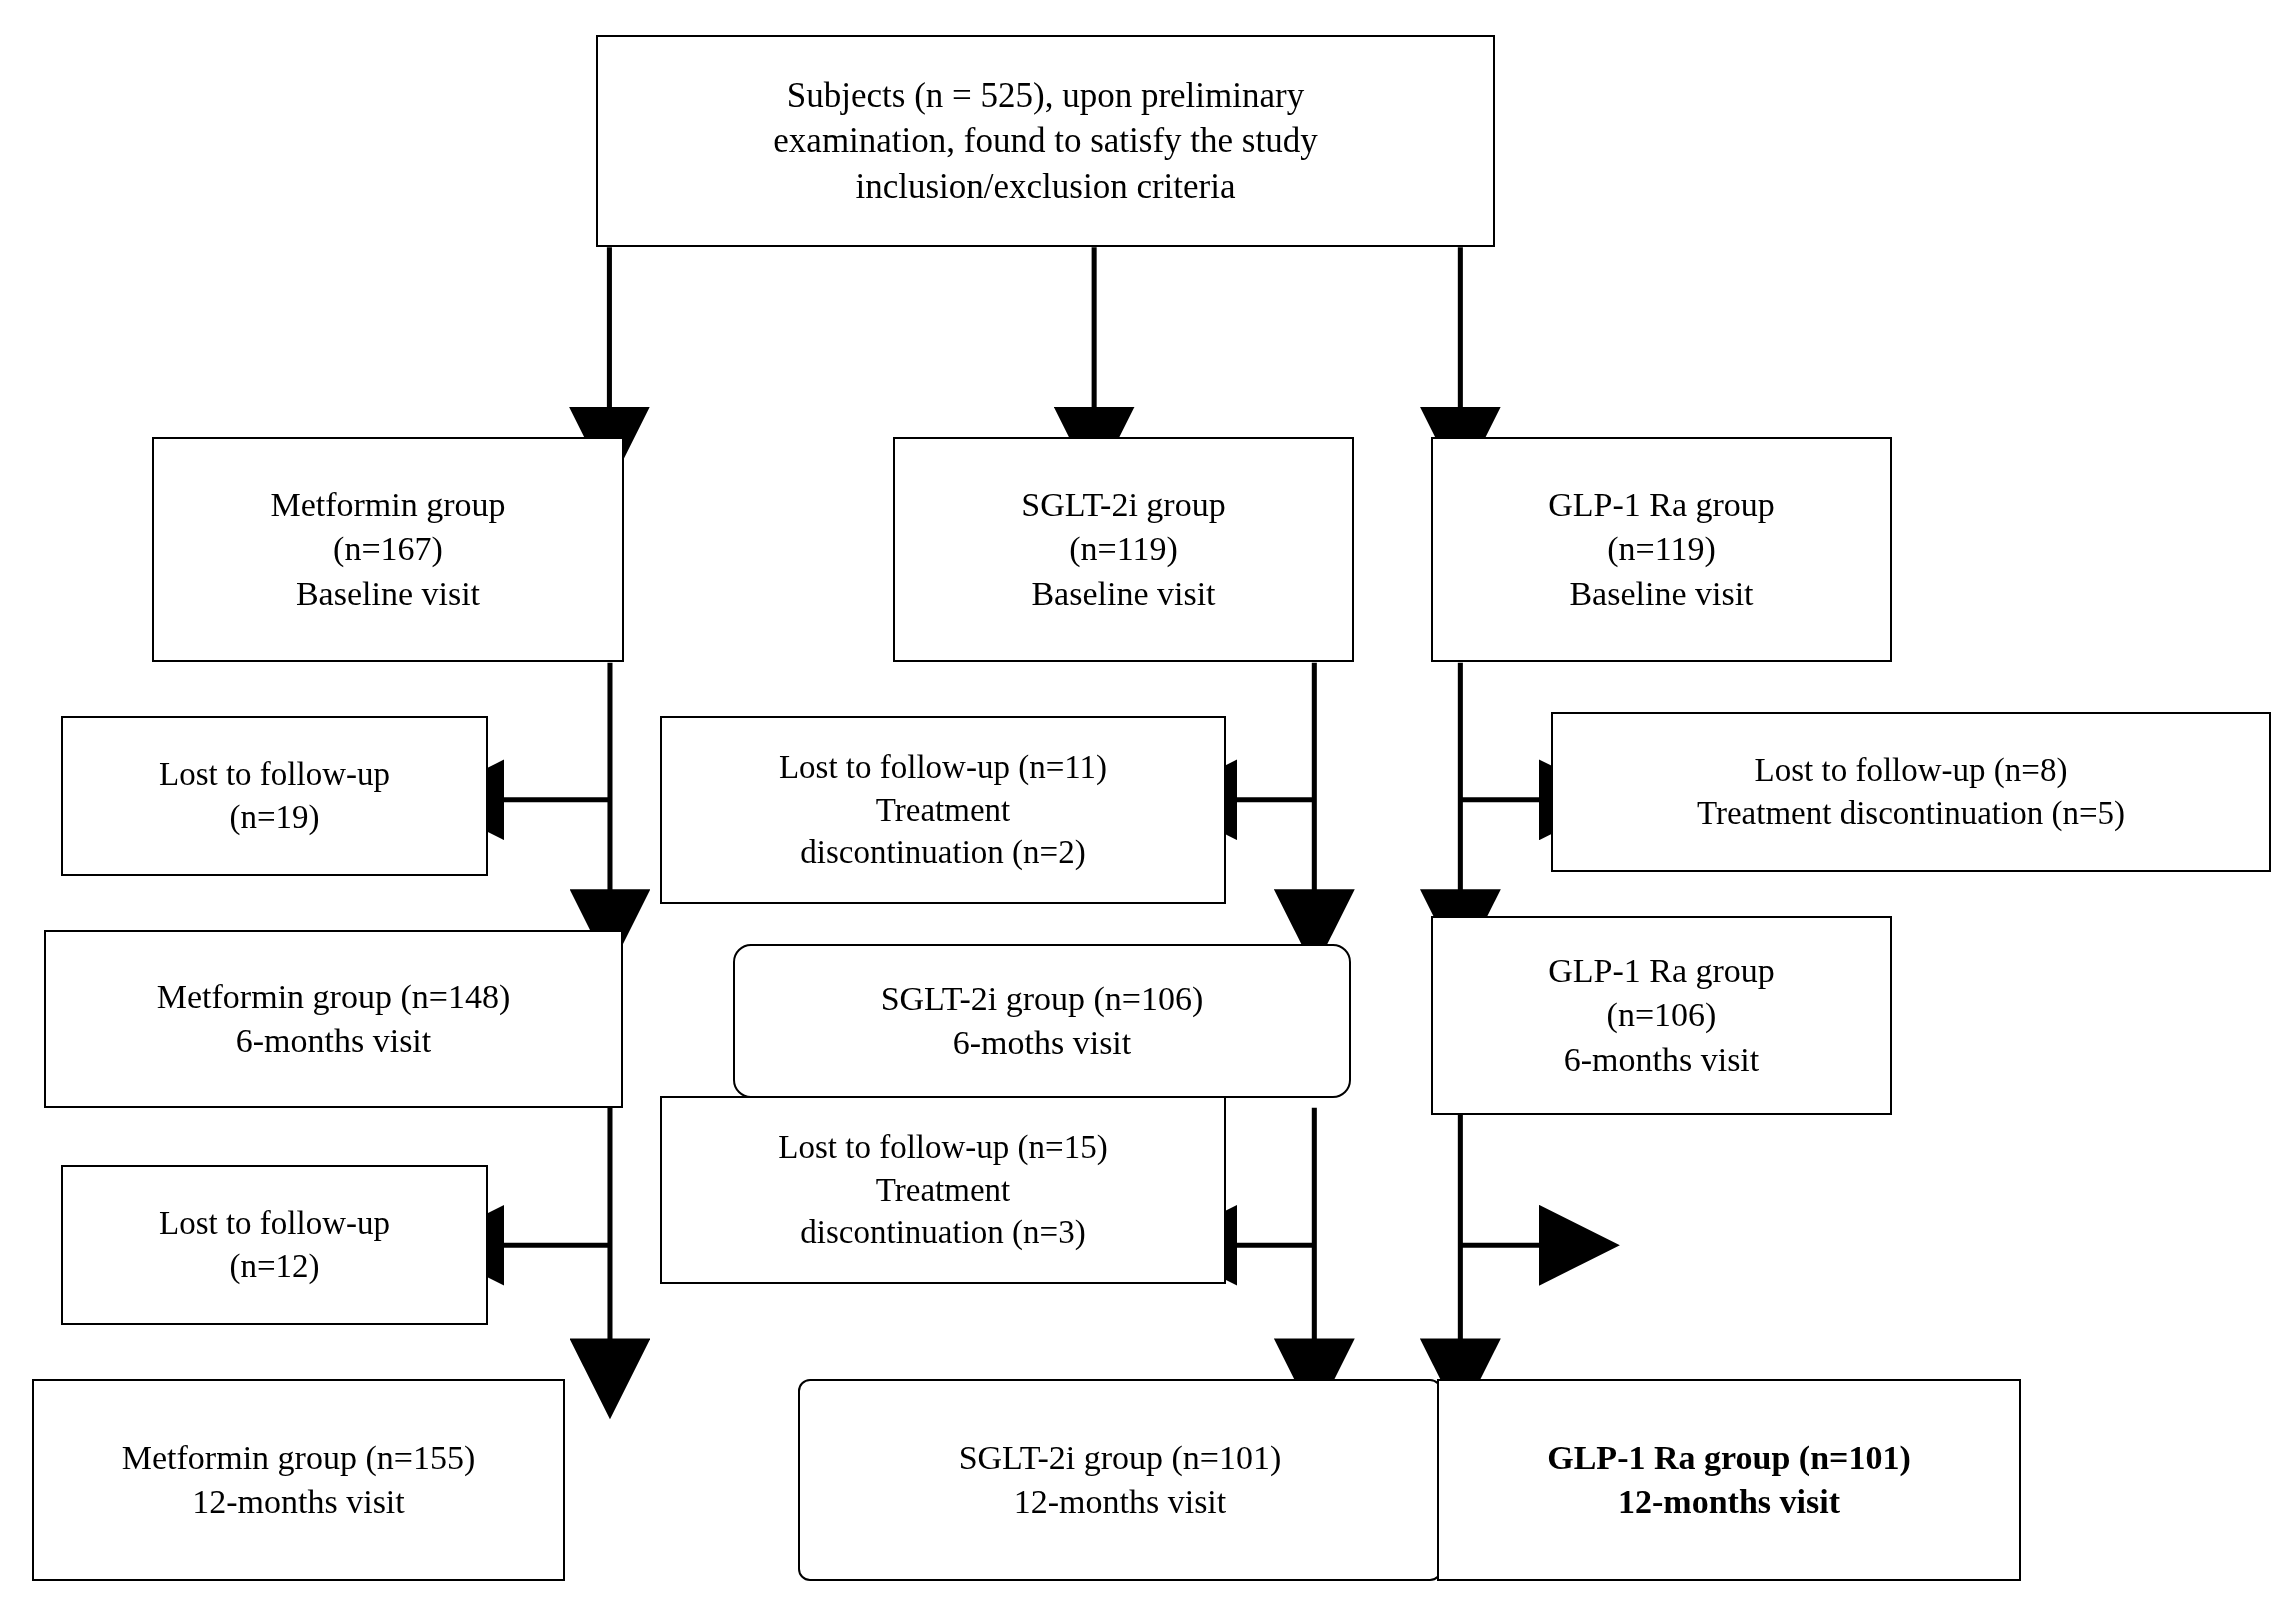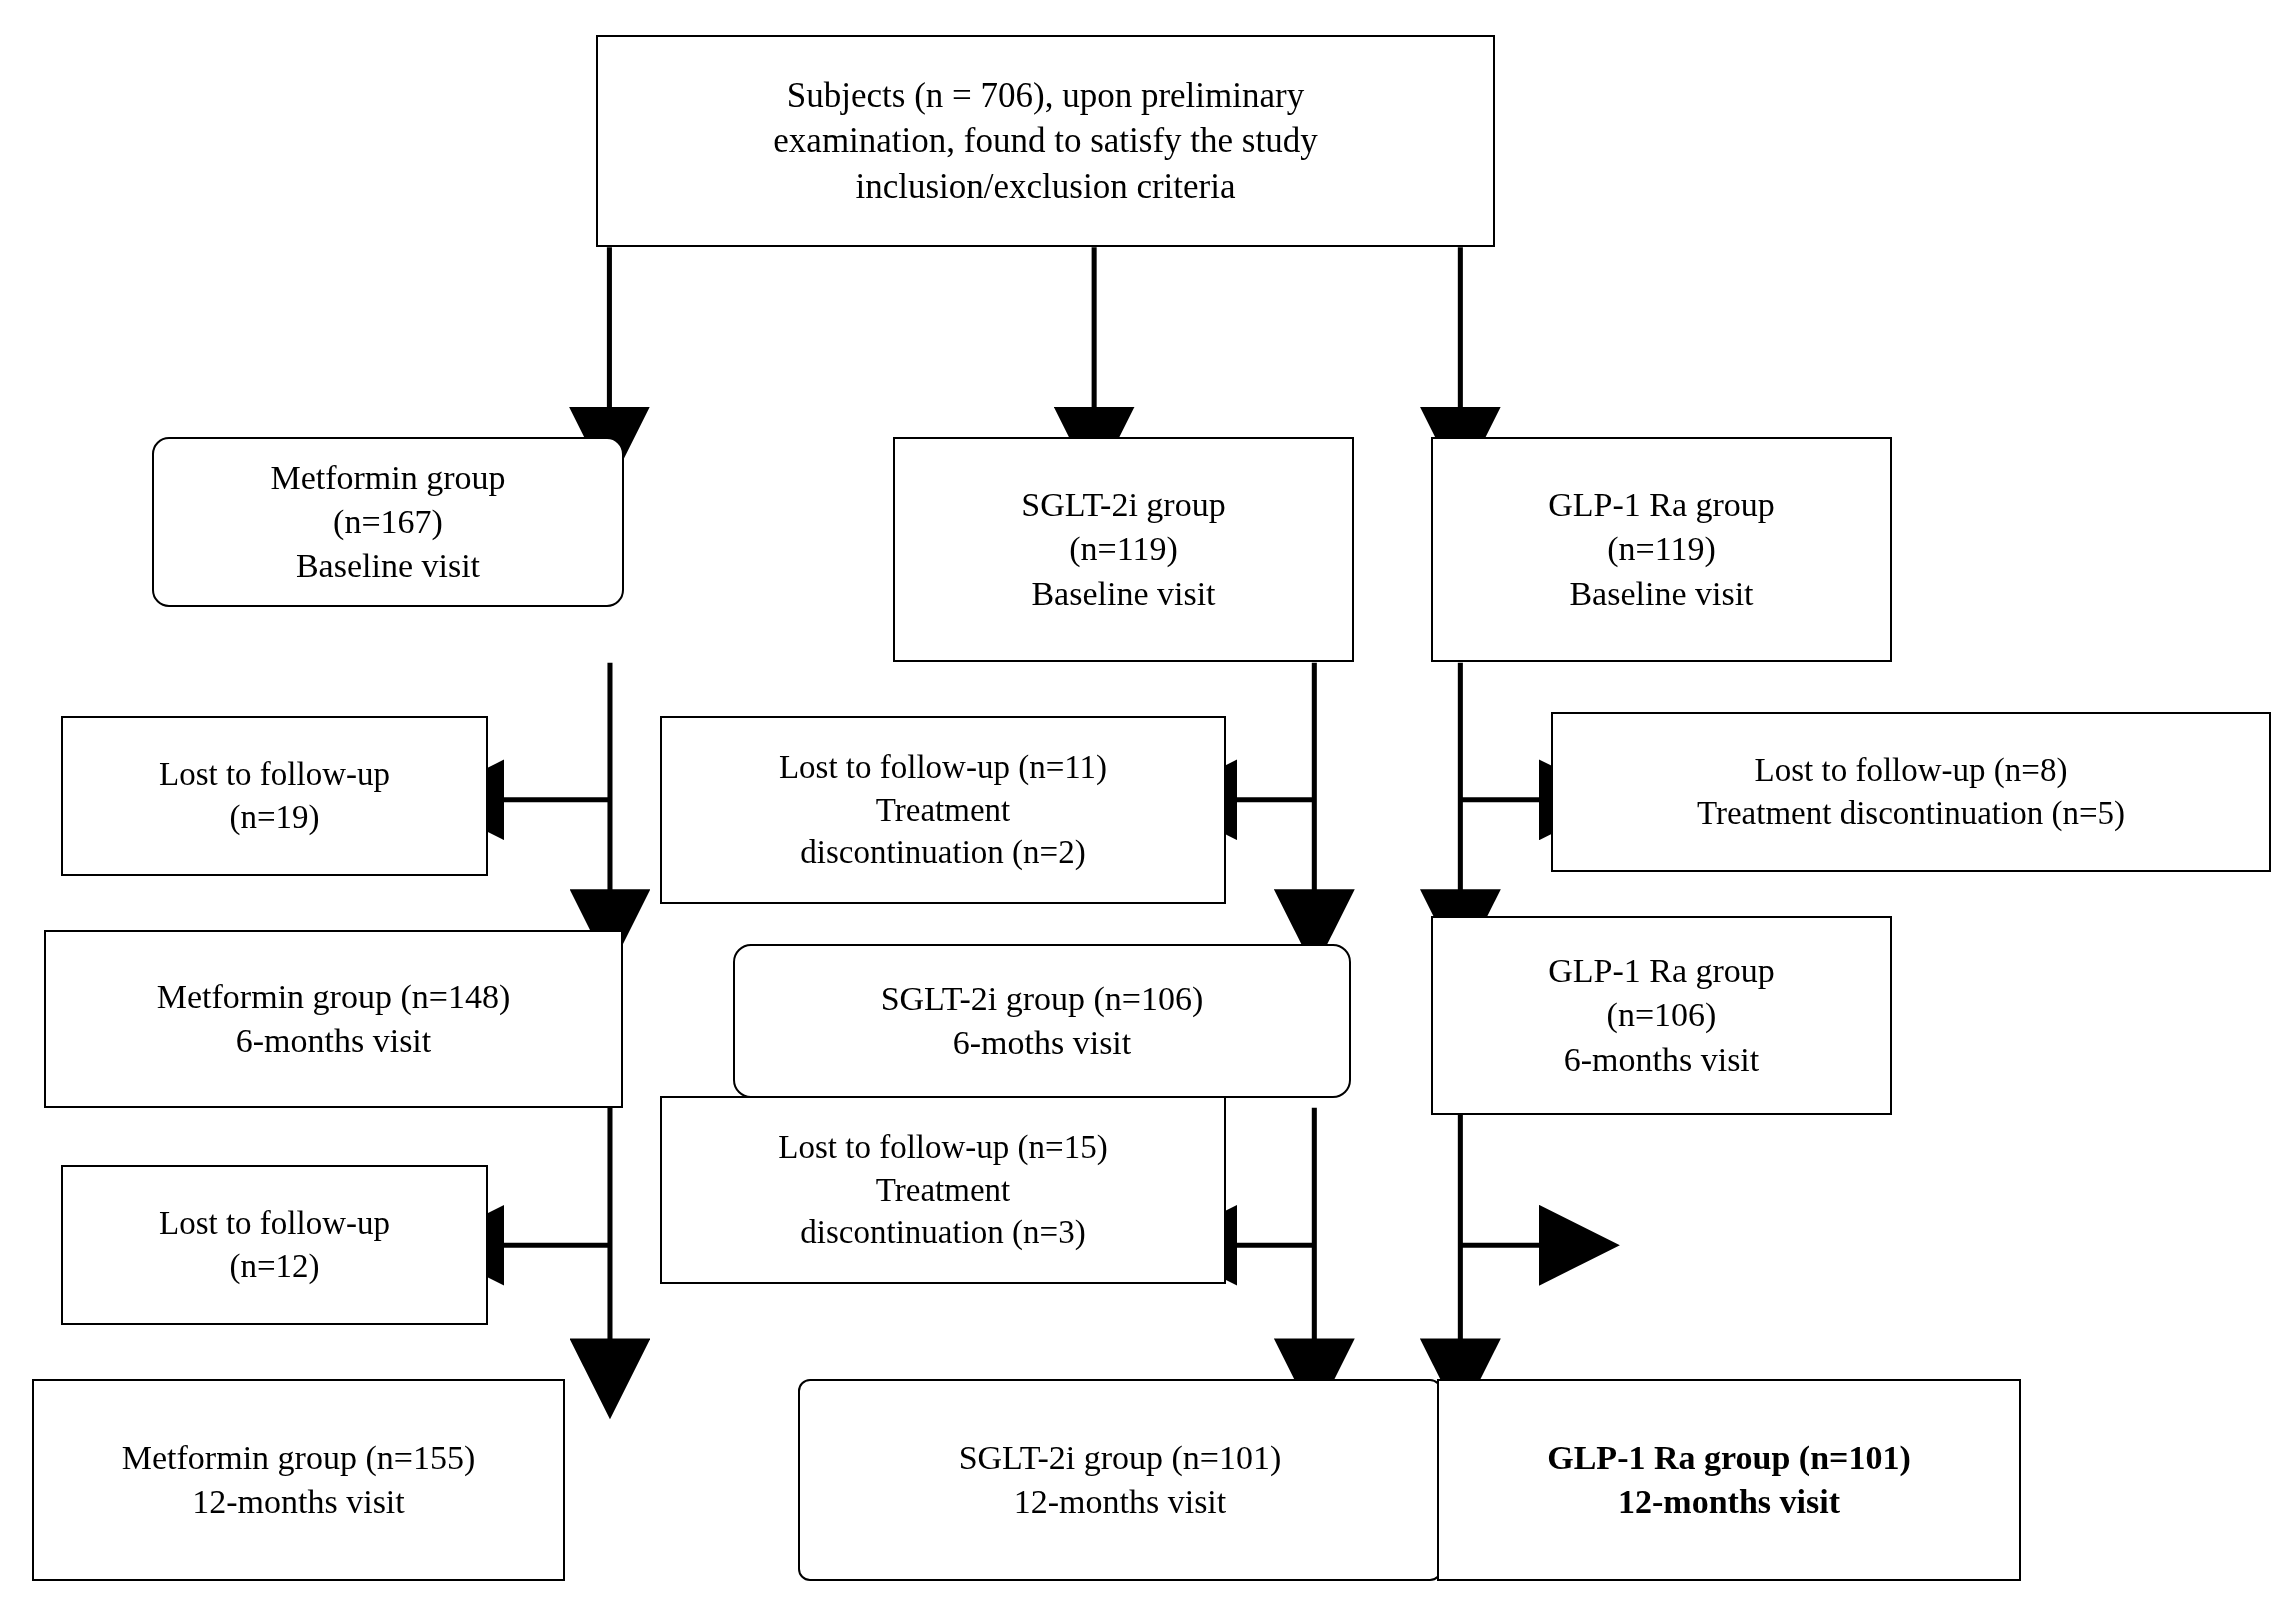--- a/index.html
+++ b/index.html
@@ -78,26 +78,26 @@
 
       <path d="M2600,1180 L2600,1601" marker-end="url(#arrowDown)"></path>
       <path d="M2600,1424 L2758,1424" marker-end="url(#arrowDown)"></path>
 
       <path d="M2600,1972 L2600,2401" marker-end="url(#arrowDown)"></path>
       <path d="M2600,2217 L2758,2217" marker-end="url(#arrowDown)"></path>
     </g>
   </svg>
 
   <div class="node big" style="left:596px; top:35px; width:899px; height:212px;">
-    <span class="txt">Subjects (n = 706), upon preliminary
+    <span class="txt">Subjects (n = 525), upon preliminary
 examination, found to satisfy the study
 inclusion/exclusion criteria</span>
   </div>
 
-  <div class="node" style="left:152px; top:437px; width:472px; height:170px;border-radius:17px;">
+  <div class="node" style="left:152px; top:437px; width:472px; height:225px;">
     <span class="txt">Metformin group
 (n=167)
 Baseline visit</span>
   </div>
 
   <div class="node" style="left:893px; top:437px; width:461px; height:225px;">
     <span class="txt">SGLT-2i group
 (n=119)
 Baseline visit</span>
   </div>

